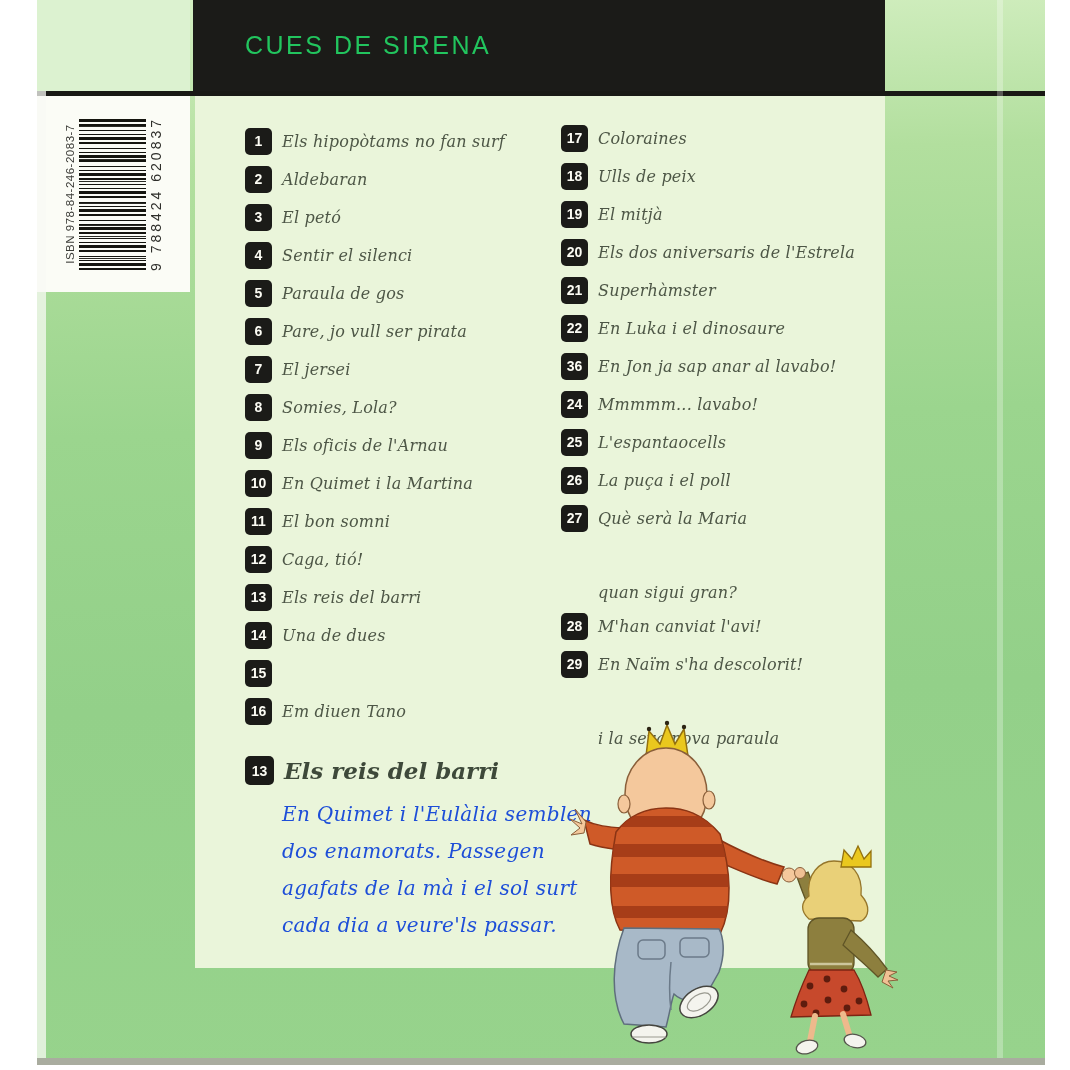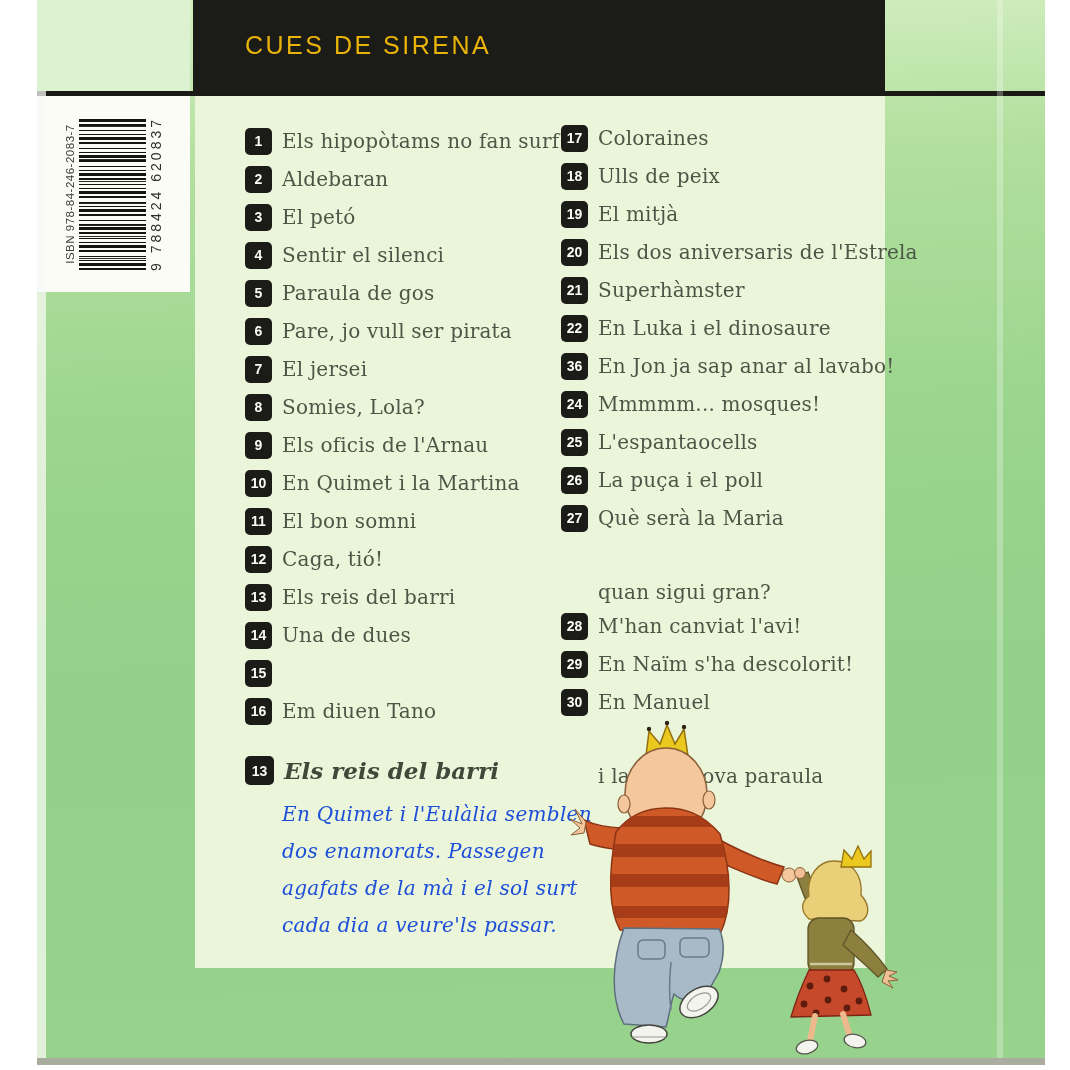--- a/index.html
+++ b/index.html
@@ -7,21 +7,21 @@
          font-family:"Liberation Sans",sans-serif;}
   .book{position:absolute;left:37px;top:0;width:1008px;height:1062px;
         background:linear-gradient(178deg,#d4efc2 0%,#b2df9e 16%,#9bd58e 40%,#93d089 65%,#97d38c 100%);}
   .spine-strip{position:absolute;left:0;top:91px;width:9px;height:971px;background:rgba(248,250,244,0.75);}
   .cover-curl{position:absolute;right:42px;top:0;width:6px;height:1062px;background:rgba(255,255,255,0.28);}
   .bottom-shadow{position:absolute;left:37px;top:1058px;width:1008px;height:7px;background:#a9ac9f;}
 
   .pale-block{position:absolute;left:0;top:0;width:153px;height:91px;background:#dcf2d0;}
   .title-band{position:absolute;left:156px;top:0;width:692px;height:91px;background:#1b1b18;
               display:flex;align-items:center;}
-  .series-title{margin-left:52px;color:#eab308;font-size:25px;letter-spacing:2.5px;font-weight:500;text-align:center;}
+  .series-title{margin-left:52px;color:#22c55e;font-size:25px;letter-spacing:2.5px;font-weight:500;text-align:center;}
   .black-rule{position:absolute;left:0;top:91px;width:1008px;height:5px;background:#191915;}
 
   .barcode-panel{position:absolute;left:0;top:96px;width:153px;height:196px;background:#fbfcf6;}
   .barcode-rot{position:absolute;left:50%;top:50%;width:164px;height:100px;
                transform:translate(-50%,-50%) rotate(-90deg);display:flex;flex-direction:column;}
   .isbn-label{font-size:11.5px;color:#3a3a36;text-align:center;letter-spacing:0.5px;white-space:nowrap;}
   .bars{flex:1;margin:3px 6px 2px 6px;
         background:
          repeating-linear-gradient(to right,#15150f 0 2px,transparent 2px 4px,#15150f 4px 7px,transparent 7px 9px,#15150f 9px 10px,transparent 10px 13px,#15150f 13px 14px,transparent 14px 18px),
          repeating-linear-gradient(to right,rgba(21,21,15,0.9) 0 1px,transparent 1px 11px);}
@@ -29,21 +29,21 @@
 
   .panel{position:absolute;left:158px;top:96px;width:690px;height:872px;background:#eaf5da;}
 
   .col{position:absolute;}
   #col-left{left:50px;top:26px;}
   #col-right{left:366px;top:23px;text-align:center;}
   .row{display:flex;align-items:center;height:38px;}
   .numsq{width:27px;height:27px;flex:0 0 27px;margin-right:10px;background:#1b1b18;color:#fcfcf4;
          border-radius:5px;display:flex;align-items:center;justify-content:center;
          font-size:14px;font-weight:bold;font-family:"Liberation Sans",sans-serif;}
-  .item-title{font-family:"DejaVu Serif",serif;font-size:20px;color:#4d5646;
+  .item-title{font-family:"DejaVu Serif",serif;font-style:italic;font-size:16px;color:#4d5646;
               white-space:nowrap;letter-spacing:0.2px;}
   .line2{margin-left:37px;height:30px;display:flex;align-items:center;margin-top:40px;}
 
   .featured{position:absolute;left:50px;top:660px;}
   .featured-head{display:flex;align-items:center;}
   .featured-head .numsq{width:29px;height:29px;flex:0 0 29px;}
   .featured-title{font-family:"DejaVu Serif",serif;font-style:italic;font-weight:600;
                   font-size:23px;color:#3e493a;white-space:nowrap;}
   .featured-desc{margin-left:37px;margin-top:10px;}
   .desc-line{font-family:"DejaVu Serif",serif;font-style:italic;font-size:20px;color:#1d4ed8;
@@ -209,21 +209,21 @@
           </div>
           <div class="list-item">
             <div class="row">
               <span class="numsq">36</span>
               <span class="item-title">En Jon ja sap anar al lavabo!</span>
             </div>
           </div>
           <div class="list-item">
             <div class="row">
               <span class="numsq">24</span>
-              <span class="item-title">Mmmmm... mosques!</span>
+              <span class="item-title">Mmmmm... lavabo!</span>
             </div>
           </div>
           <div class="list-item">
             <div class="row">
               <span class="numsq">25</span>
               <span class="item-title">L'espantaocells</span>
             </div>
           </div>
           <div class="list-item">
             <div class="row">
@@ -244,24 +244,20 @@
               <span class="item-title">M'han canviat l'avi!</span>
             </div>
           </div>
           <div class="list-item">
             <div class="row">
               <span class="numsq">29</span>
               <span class="item-title">En Naïm s'ha descolorit!</span>
             </div>
           </div>
           <div class="list-item">
-            <div class="row">
-              <span class="numsq">30</span>
-              <span class="item-title">En Manuel</span>
-            </div>
             <div class="item-title line2">i la seva nova paraula</div>
           </div>
         </div>
 
       <div class="featured">
         <div class="featured-head">
           <span class="numsq">13</span>
           <span class="featured-title">Els reis del barri</span>
         </div>
         <div class="featured-desc" id="featured-desc">

